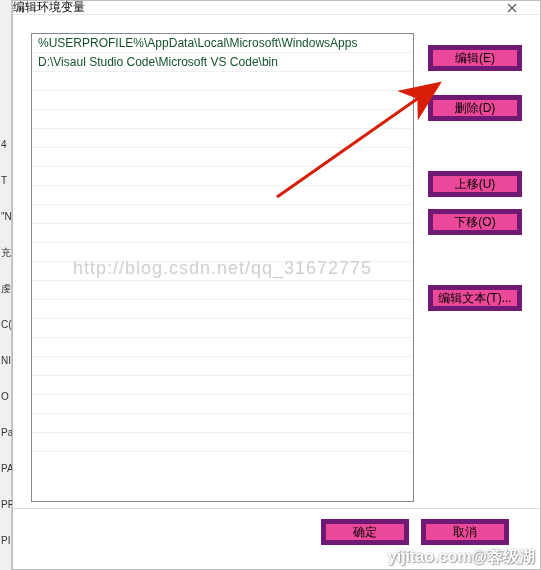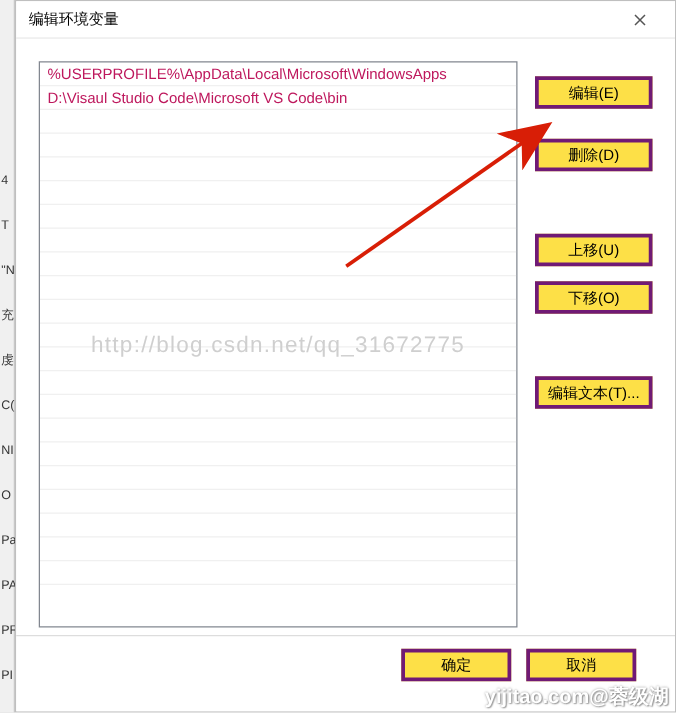--- a/index.html
+++ b/index.html
@@ -23,24 +23,24 @@
   }
   .dialog {
     position: absolute;
     left: 12px; right: 0; top: 0; bottom: 0;
     background: #fff;
     border: 1px solid #bfbfbf;
     display: flex;
     flex-direction: column;
   }
   .titlebar {
-    height: 30px;
+    height: 14px;
     display: flex;
     align-items: center;
-    padding: 0 8px 0 10px;
+    padding: 0 8px 0 0;
     background: #fff;
     border-bottom: 1px solid #e5e5e5;
   }
   .titlebar .title { flex: 1; font-size: 12px; color: #000; }
   .close-btn {
     width: 40px; height: 28px;
     display: flex; align-items: center; justify-content: center;
     color: #555;
     cursor: pointer;
   }
@@ -67,21 +67,21 @@
   }
   .list-inner {
     position: absolute;
     inset: 0;
   }
   .row {
     height: 19px;
     line-height: 19px;
     padding: 0 6px;
     font-size: 12px;
-    color: #be185d;
+    color: #14532d;
     white-space: nowrap;
     overflow: hidden;
     border-bottom: 1px solid #f0f0f0;
     cursor: default;
   }
   .watermark {
     position: absolute;
     left: 50%; top: 50%;
     transform: translate(-50%, -50%);
     color: #cfcfcf;
@@ -91,22 +91,22 @@
     white-space: nowrap;
     pointer-events: none;
   }
   .btn-col {
     width: 94px;
     display: flex;
     flex-direction: column;
   }
   .btn {
     height: 26px;
-    border: 3px solid #701a75;
-    background: #fde047;
+    border: 5px solid #701a75;
+    background: #ec4899;
     font-size: 12px;
     color: #000;
     display: flex;
     align-items: center;
     justify-content: center;
     cursor: pointer;
     user-select: none;
   }
   .btn.active {
     border: 2px solid #0078d7;

